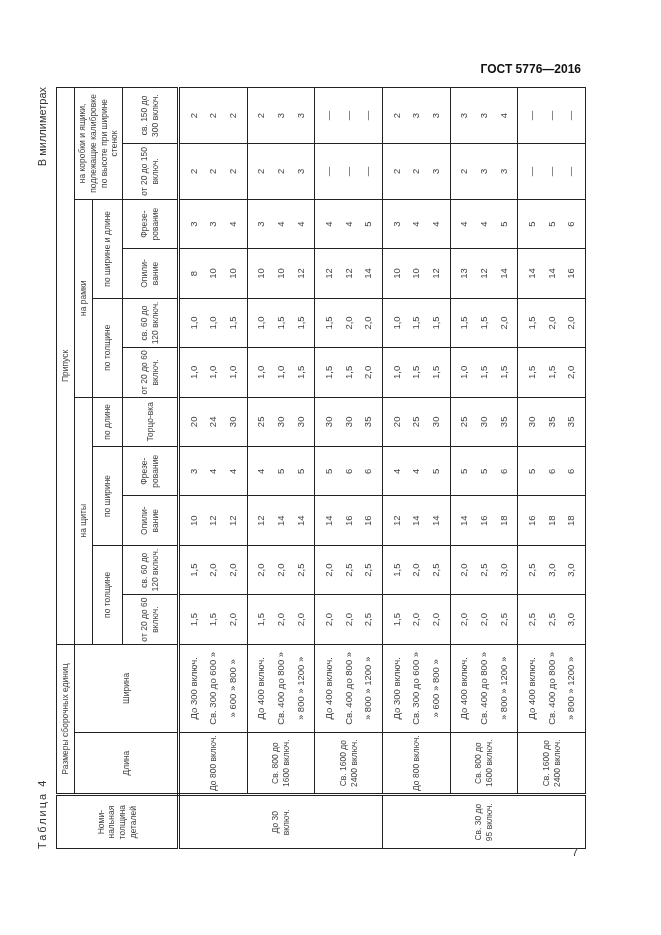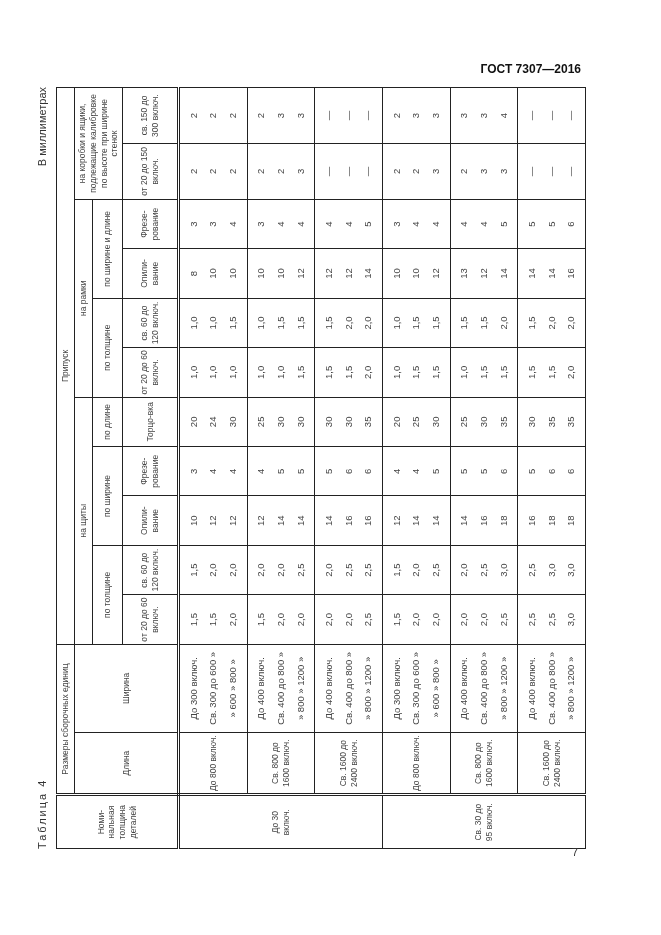--- a/index.html
+++ b/index.html
@@ -20,21 +20,21 @@
   table.t .thick-r { border-right:3px double #222; }
   .stack { display:flex; flex-direction:column; justify-content:space-around; height:100%; }
   .stack span { display:block; }
   td.data { font-size:9.5px; }
   td.data .stack { height:100%; padding:4px 0; box-sizing:border-box; }
   td.left { text-align:left; }
 </style>
 </head>
 <body>
 
-<div class="doc-header">ГОСТ 7307—2016</div>
+<div class="doc-header">ГОСТ 5776—2016</div>
 
 <div class="rot">
   <div class="caption-row">
     <span class="tnum">Таблица 4</span>
     <span class="units">В миллиметрах</span>
   </div>
 
   <table class="t">
     <colgroup>
       <col style="width:50px">

